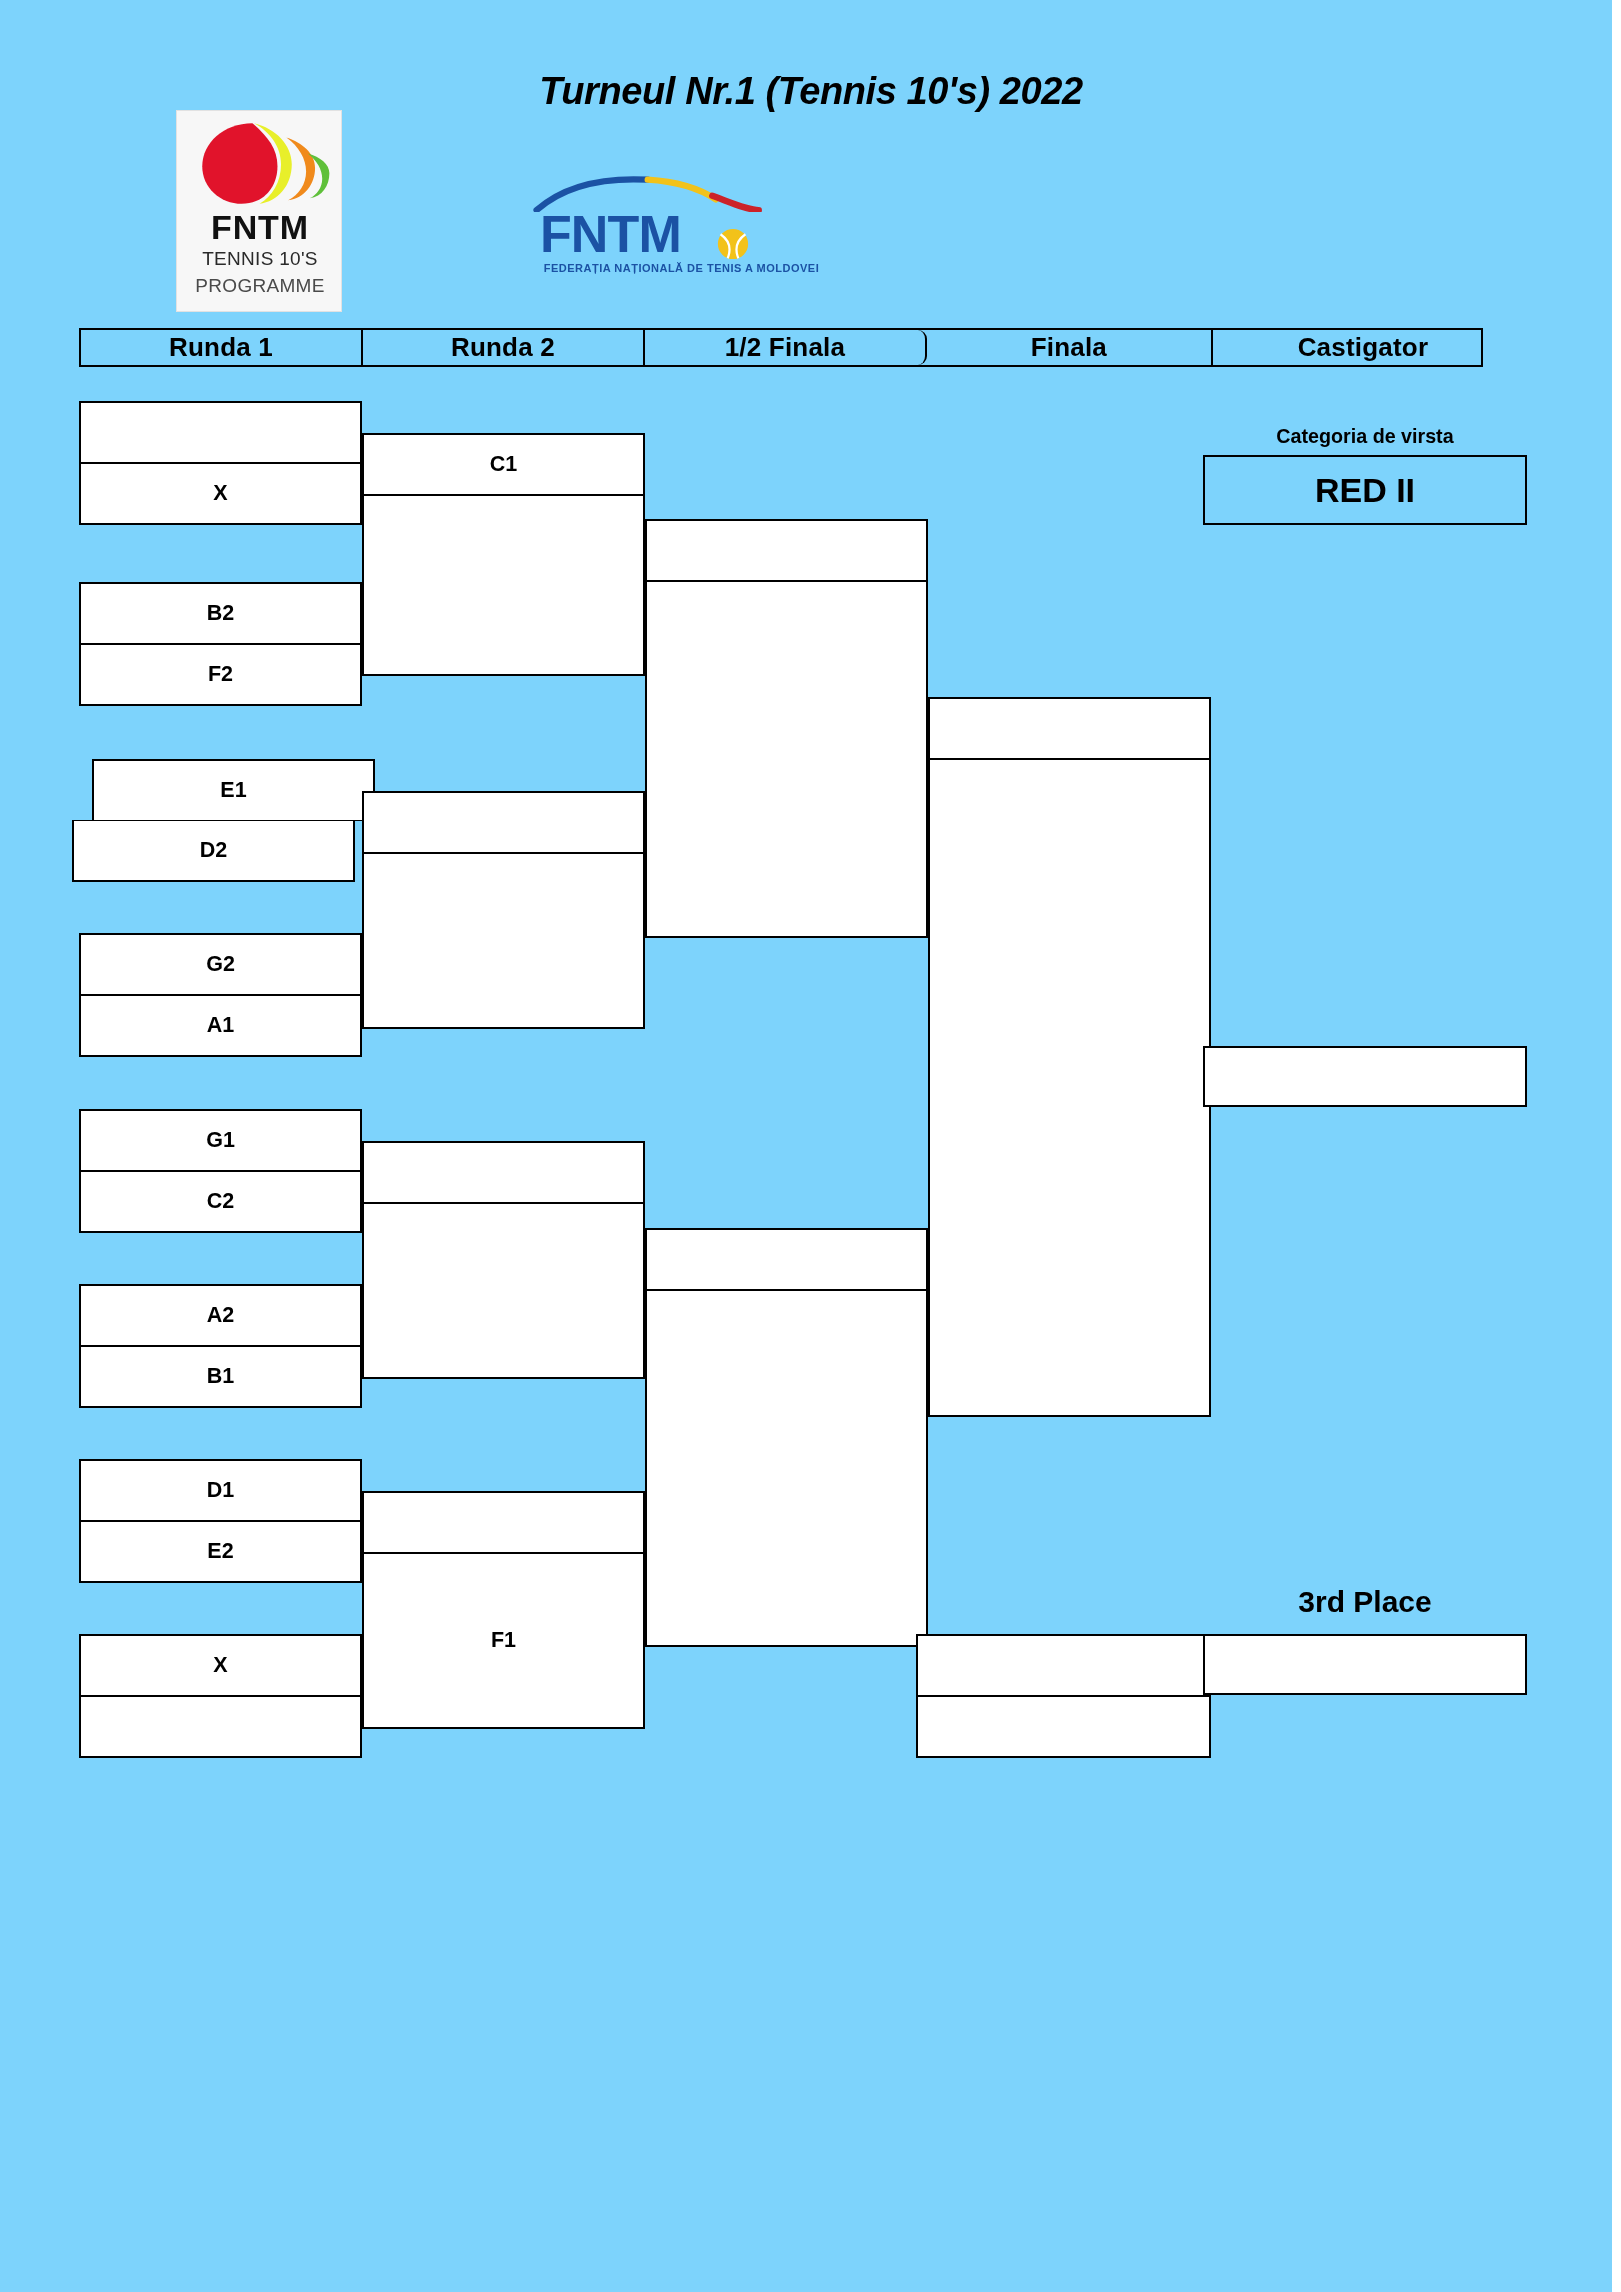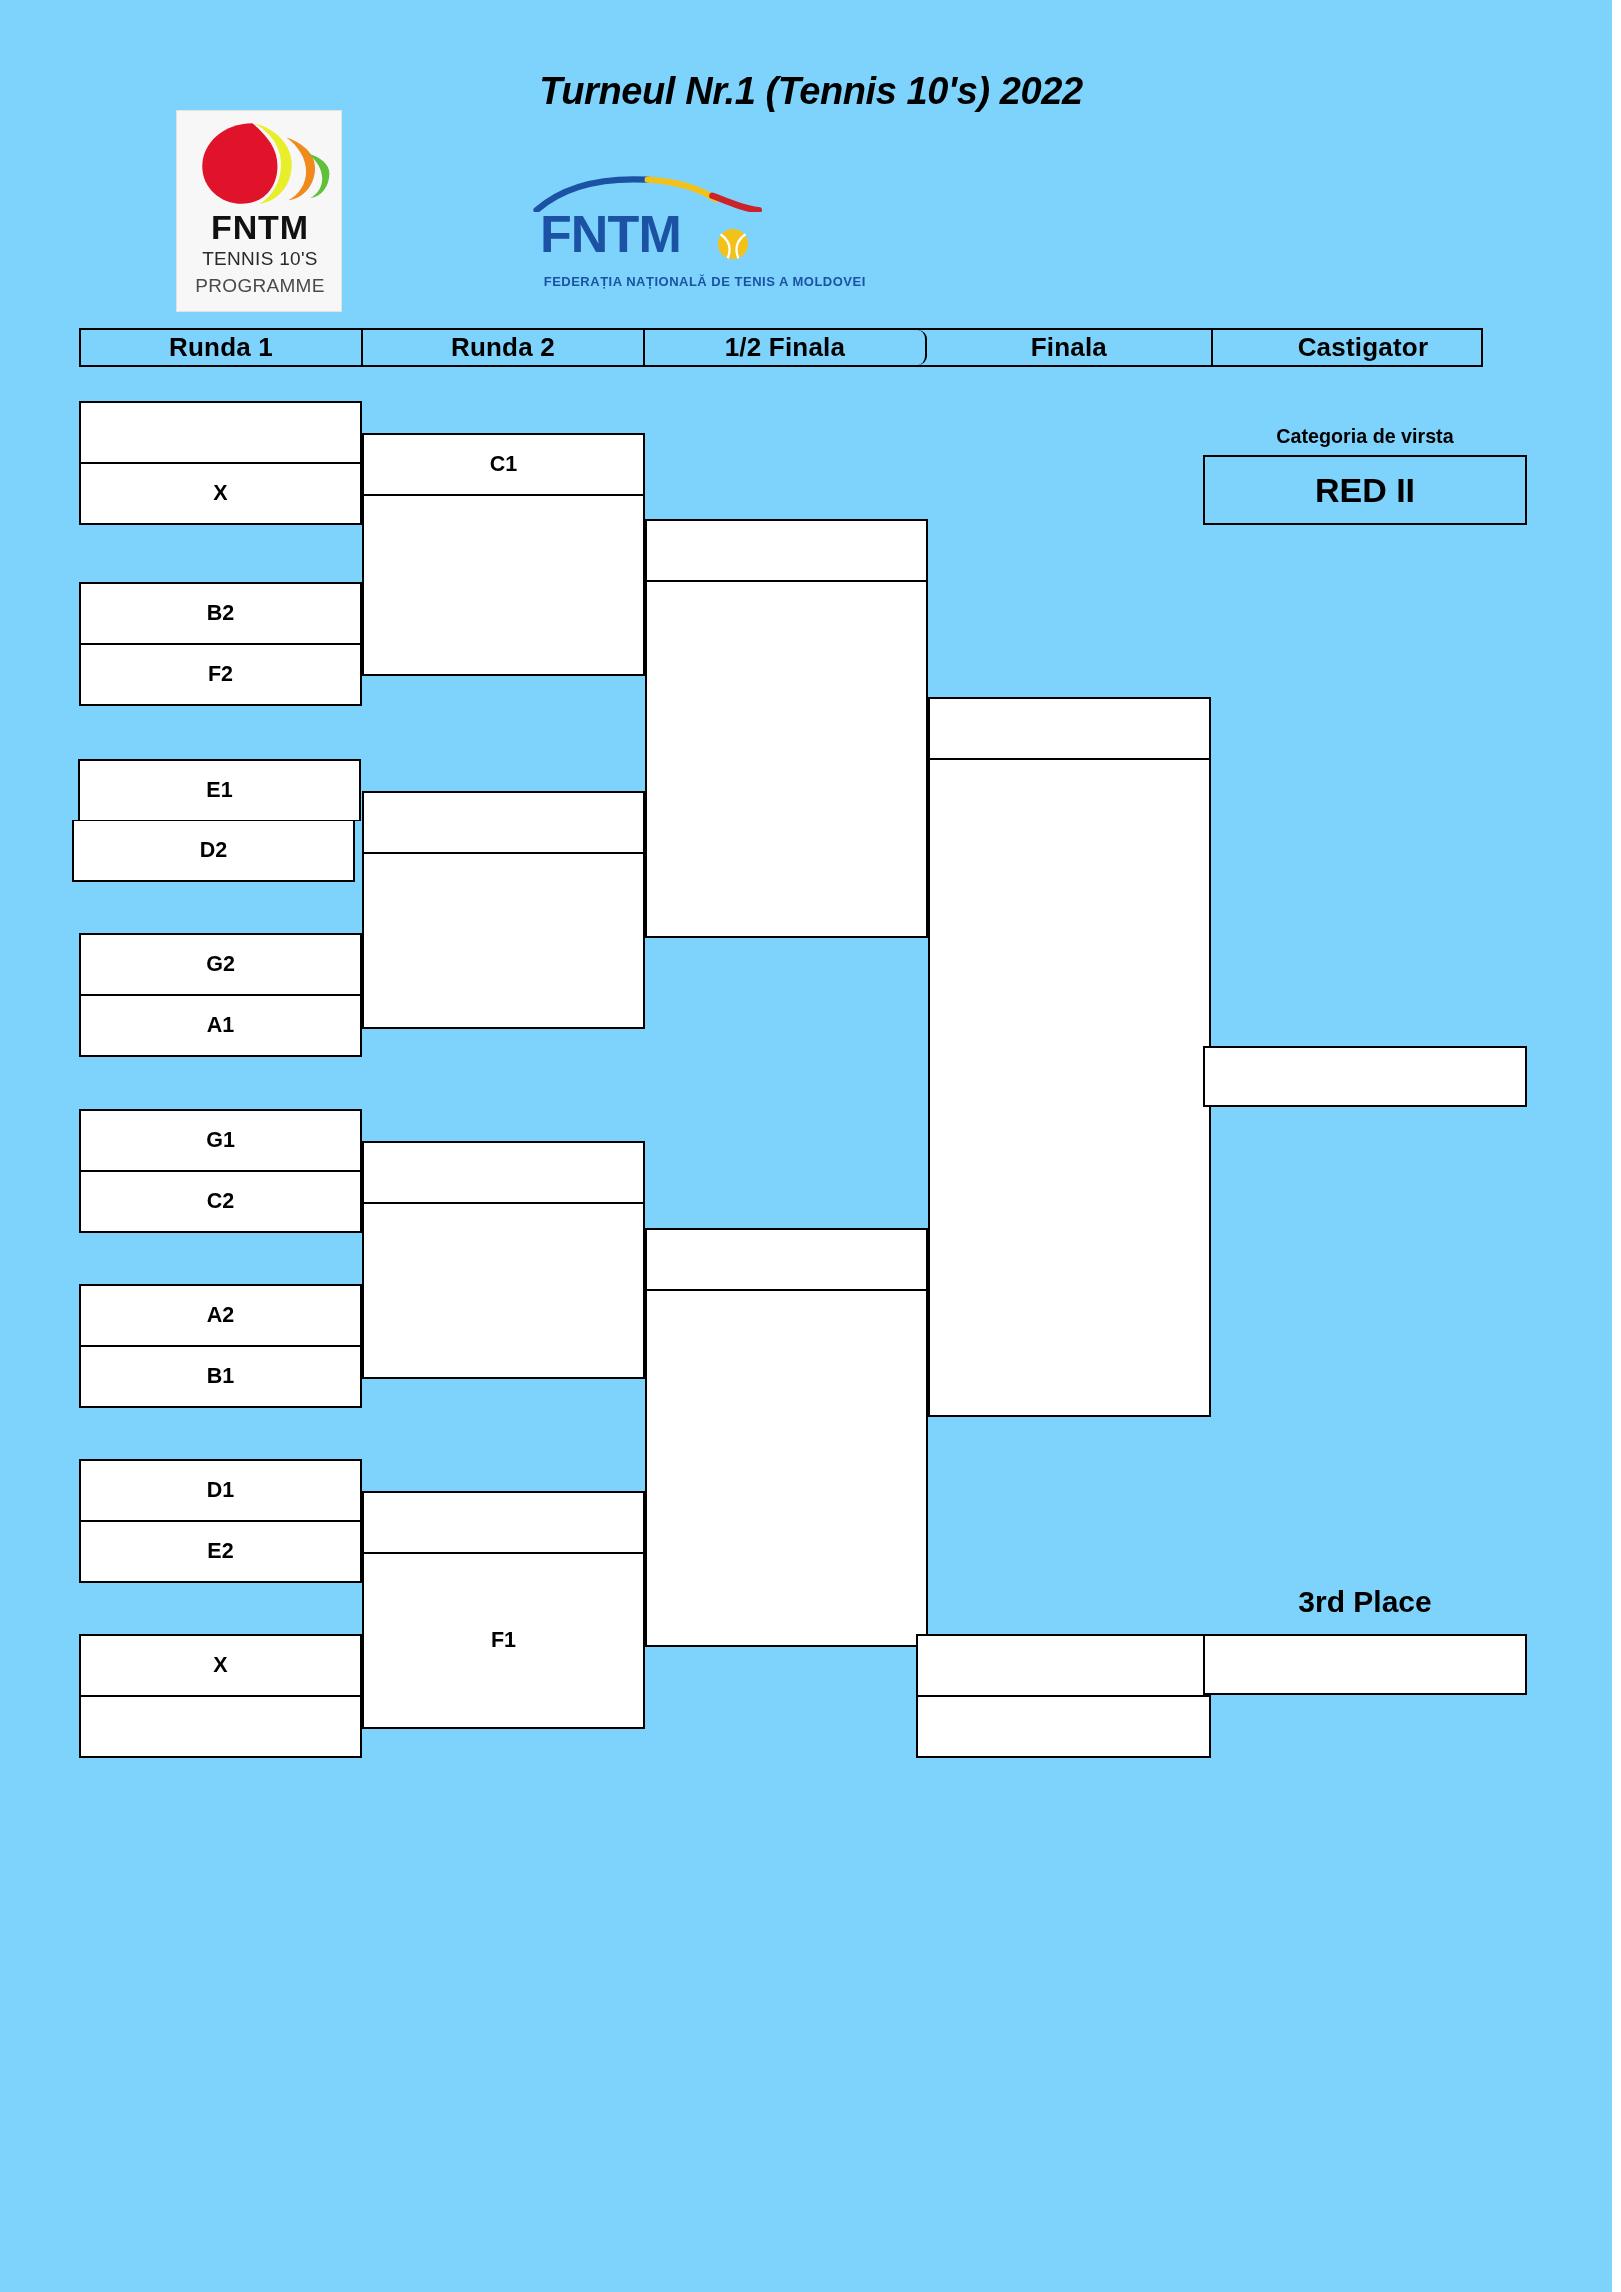--- a/index.html
+++ b/index.html
@@ -114,24 +114,24 @@
   #logo-federation .ball {
     position: absolute;
     left: 193px;
     top: 52px;
     width: 32px;
     height: 32px;
   }
   #logo-federation .fedline {
     position: absolute;
     left: 19.7px;
-    top: 98px;
+    top: 86px;
     width: 222px;
     text-align: left;
-    font-size: 13px;
+    font-size: 11px;
     font-weight: bold;
     letter-spacing: 0.5px;
     color: #1b52a4;
     white-space: nowrap;
   }
 
   
   #round-header {
     position: absolute;
     left: 79px;
@@ -251,21 +251,21 @@
     <div class="cell c4">Finala</div>
     <div class="cell c5">Castigator</div>
   </div>
 
   <div class="slot stacked-top" style="left:79px; top:401px; width:283px; height:62px;"></div>
   <div class="slot stacked-bot" style="left:79px; top:463px; width:283px; height:62px;">X</div>
 
   <div class="slot stacked-top" style="left:79px; top:582px; width:283px; height:62px;">B2</div>
   <div class="slot stacked-bot" style="left:79px; top:644px; width:283px; height:62px;">F2</div>
 
-  <div class="slot stacked-top" style="left:78px; top:759px; width:283px; height:62px;">E1</div>
+  <div class="slot stacked-top" style="left:92px; top:759px; width:283px; height:62px;">E1</div>
   <div class="slot stacked-bot" style="left:72px; top:820px; width:283px; height:62px;">D2</div>
 
   <div class="slot stacked-top" style="left:79px; top:933px; width:283px; height:62px;">G2</div>
   <div class="slot stacked-bot" style="left:79px; top:995px; width:283px; height:62px;">A1</div>
 
   <div class="slot stacked-top" style="left:79px; top:1109px; width:283px; height:62px;">G1</div>
   <div class="slot stacked-bot" style="left:79px; top:1171px; width:283px; height:62px;">C2</div>
 
   <div class="slot stacked-top" style="left:79px; top:1284px; width:283px; height:62px;">A2</div>
   <div class="slot stacked-bot" style="left:79px; top:1346px; width:283px; height:62px;">B1</div>

